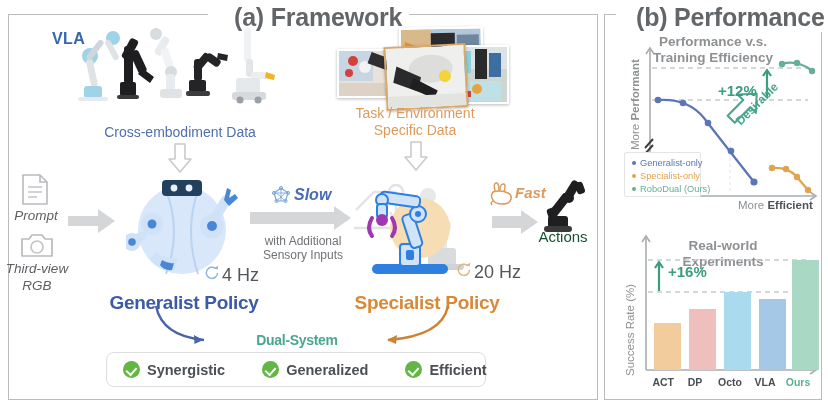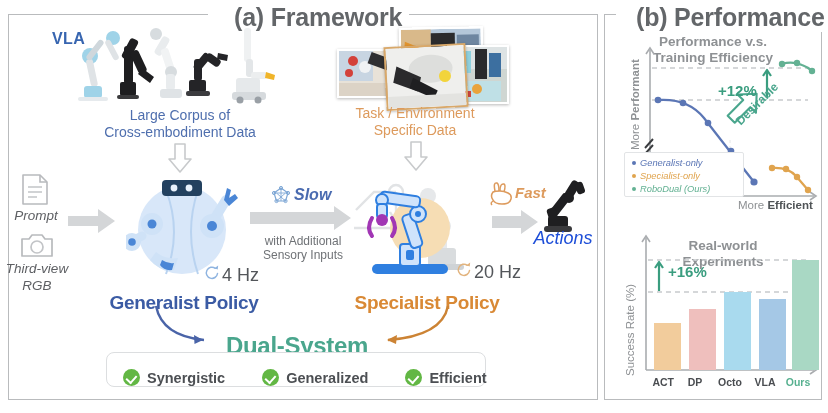--- a/index.html
+++ b/index.html
@@ -63,21 +63,21 @@
 
   
   .lbl { position: absolute; white-space: nowrap; }
   .center { transform: translateX(-50%); text-align: center; }
 
   .blue-cap { color: #4f6fae; font-size: 14px; }
   .orange-cap { color: #dd9a5c; font-size: 14px; }
   .gray-cap { color: #6f7276; font-size: 12px; }
   .policy-blue { color: #3b5ba4; font-weight: bold; font-size: 19px; letter-spacing:-0.3px;}
   .policy-orange { color: #d98935; font-weight: bold; font-size: 19px; letter-spacing:-0.3px;}
-  .dual { color: #4aa68d; font-weight: bold; font-size: 24px; letter-spacing:-0.3px;}
+  .dual { color: #4aa68d; font-weight: bold; font-size: 14px; letter-spacing:-0.3px;}
   .italic-gray { color: #5d5f63; font-style: italic; font-size: 13.5px; }
 
   
   .arm-strip { position: absolute; left: 76px; top: 26px; width: 208px; height: 78px; }
 
   
   .collage { position: absolute; left: 337px; top: 27px; width: 165px; height: 80px; }
   .photo {
     position: absolute;
     border: 2.5px solid #fff;
@@ -108,21 +108,21 @@
 
   
   .hz { position: absolute; font-size: 18px; color: #53565a; }
 
   
   .badge-bar {
     position: absolute; left: 106px; top: 352px;
     width: 378px; height: 33px;
     border: 1.2px solid #dcdee0; border-radius: 8px;
     background: #fff;
-    display: flex; align-items: flex-end;
+    display: flex; align-items: center;
   }
   .badge { display: flex; align-items: center; gap: 7px; }
   .badge:nth-child(1) { margin-left: 16px; }
   .badge:nth-child(2) { margin-left: 37px; }
   .badge:nth-child(3) { margin-left: 37px; }
   .badge-txt { font-size: 14.5px; font-weight: bold; color: #4c4f53; }
   .check {
     width: 17px; height: 17px; border-radius: 50%;
     background: #62b744; position: relative; flex: none;
   }
@@ -142,27 +142,26 @@
     transform-origin: 0 0; transform: rotate(-90deg);
     white-space: nowrap;
   }
   .axis-label-h {
     position: absolute; font-size: 11.5px; color: #8e9194; white-space: nowrap; text-align: right;
   }
   .axis-label-h b { color: #4f5356; }
 
   .legend-box {
     position: absolute; left: 624px; top: 152px;
-    width: 120px; height: 45px;
+    width: 77px; height: 45px;
     background: #fff;
     border: 1px solid #e2e4e6;
     border-radius: 2px;
     padding: 3px 4px;
     box-sizing: border-box;
-    font-style: italic;
   }
   .legend-row { display: flex; align-items: center; gap: 4px; height: 13px; }
   .legend-dot { width: 4px; height: 4px; border-radius: 50%; flex: none; margin-left:3px;}
   .legend-txt { font-size: 9.3px; white-space: nowrap; }
   .bar-lbl {
     position: absolute; font-size: 10.5px; font-weight: bold; color: #4a4d51;
     text-align: center; white-space: nowrap;
   }
   .gain {
     position: absolute; font-weight: bold; white-space: nowrap;
@@ -235,21 +234,20 @@
         <rect x="175" y="46" width="16" height="7" rx="3" fill="#eceeef"></rect>
         <path d="M190 46 l9 3 -1 5 -9 -2z" fill="#f0b429"></path>
         <rect x="160" y="52" width="24" height="16" rx="3" fill="#e6e9eb"></rect>
         <rect x="156" y="66" width="34" height="8" rx="3" fill="#d6dadd"></rect>
         <circle cx="164" cy="74" r="3.5" fill="#9aa0a6"></circle>
         <circle cx="182" cy="74" r="3.5" fill="#9aa0a6"></circle>
       </g>
     </svg>
   </div>
 
-  <div class="lbl blue-cap center" style="left:180px; top:107px;">Large Corpus of</div>
   <div class="lbl blue-cap center" style="left:180px; top:124px;">Cross-embodiment Data</div>
 
   <div class="collage">
     <div class="photo p1">
       <svg class="ph-in" viewBox="0 0 80 40" preserveAspectRatio="none">
         <rect width="80" height="40" fill="#b4c7d9"></rect>
         <rect x="0" y="0" width="30" height="40" fill="#d9b98a"></rect>
         <rect x="30" y="4" width="24" height="32" fill="#2b2b2d"></rect>
         <path d="M4 12 l14 6 -3 8 -12 -4z" fill="#e0932e"></path>
         <rect x="56" y="6" width="22" height="28" fill="#6e86a0"></rect>
@@ -455,21 +453,21 @@
         <rect x="30" y="2" width="9" height="18" rx="3" transform="rotate(32 34 11)"></rect>
         <rect x="38" y="4" width="8" height="12" rx="3" transform="rotate(-20 42 10)"></rect>
         <rect x="18" y="14" width="9" height="24" rx="3" transform="rotate(38 22 26)"></rect>
         <circle cx="31" cy="20" r="5"></circle>
         <rect x="10" y="30" width="9" height="14" rx="3" transform="rotate(-18 14 37)"></rect>
         <rect x="10" y="38" width="20" height="12" rx="3"></rect>
         <rect x="6" y="48" width="28" height="6" rx="3" fill="#3a3a3c"></rect>
       </g>
     </svg>
   </div>
-  <div class="lbl center" style="left:563px; top:228px; font-style:italic; font-size:18px; color:#1d4ed8;">Actions</div>
+  <div class="lbl center" style="left:563px; top:228px; font-size:15px; color:#14532d;">Actions</div>
 
   <svg style="position:absolute; left:150px; top:304px;" width="130" height="50" viewBox="0 0 130 50">
     <path d="M6 2 q6 30 48 34" fill="none" stroke="#4a64a8" stroke-width="2.4"></path>
     <path d="M53 36 l-9 -5 0.5 9z" fill="#4a64a8"></path>
   </svg>
   <svg style="position:absolute; left:366px; top:304px;" width="120" height="50" viewBox="0 0 120 50">
     <path d="M82 2 q-6 30 -60 34" fill="none" stroke="#cc8334" stroke-width="2.4"></path>
     <path d="M21 36 l10 -5 -1 9z" fill="#cc8334"></path>
   </svg>
 

